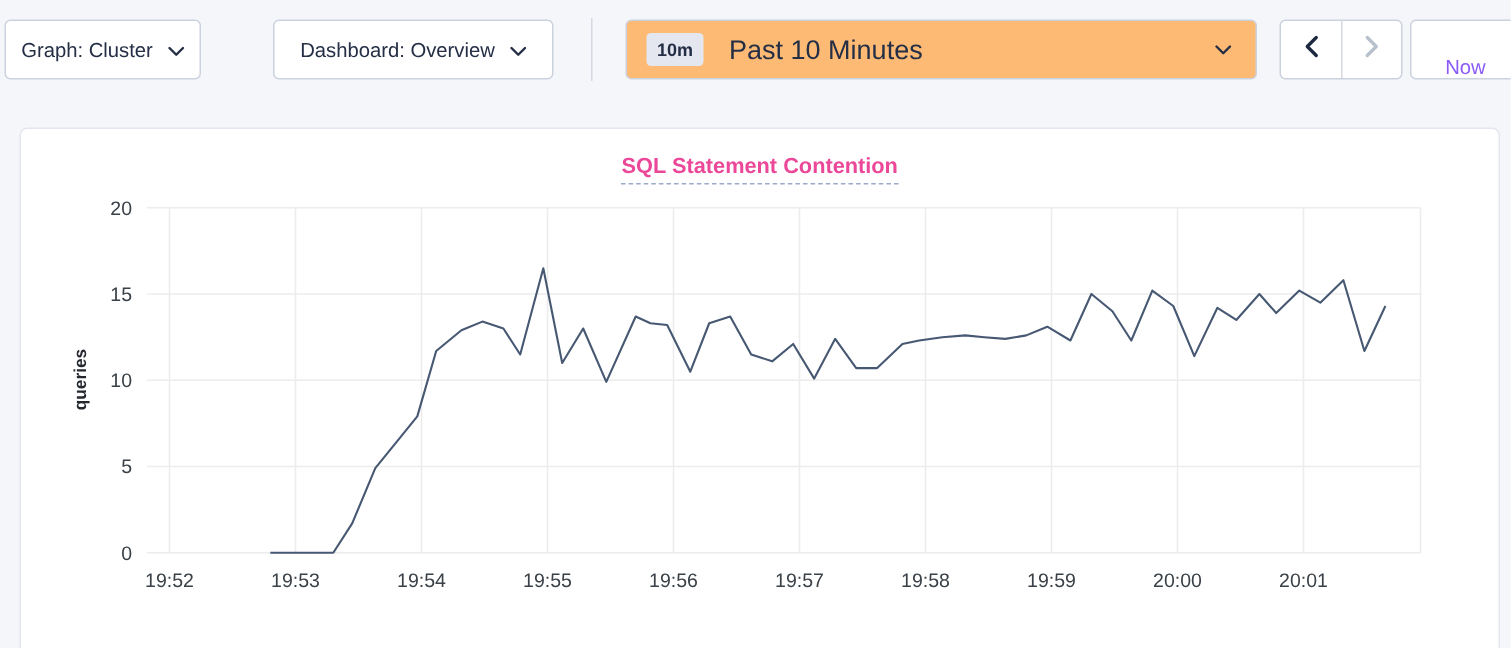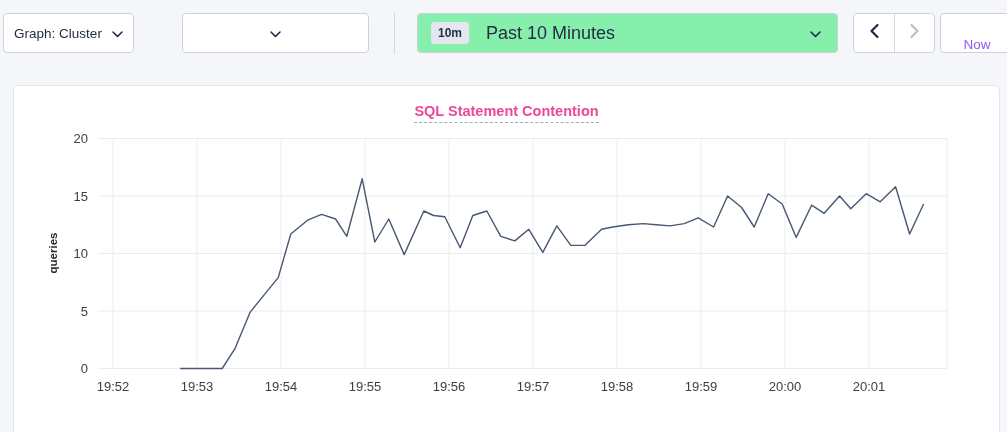--- a/index.html
+++ b/index.html
@@ -21,21 +21,21 @@
     cursor: pointer; gap: 10px;
   }
   #graph-btn { left: 3px; width: 131px; }
   #dashboard-btn { left: 182px; width: 187px; }
   .vdivider {
     position: absolute; left: 394px; top: 12px; height: 42px; width: 1px;
     background: #d4d8e0;
   }
   #time-picker {
     position: absolute; left: 417px; top: 13px; width: 421px; height: 40px;
-    background: #86efac; border: 1px solid #ccd2dd; border-radius: 4px;
+    background: #fdba74; border: 1px solid #ccd2dd; border-radius: 4px;
     display: flex; align-items: center; cursor: pointer;
   }
   .time-badge {
     margin-left: 13px;
     background: #e4e7ef; color: #242e45;
     font-size: 12px; font-weight: bold;
     padding: 4px 7px; border-radius: 3px;
   }
   .time-label { margin-left: 17px; font-size: 18px; }
   #time-picker .chev { position: absolute; right: 16px; }
@@ -79,20 +79,21 @@
 <div class="hbtn" id="graph-btn">
   <span>Graph: Cluster</span>
   <span class="chev">
     <svg width="11" height="7" viewBox="0 0 11 7">
         <polyline points="1,1 5.5,5.5 10,1" fill="none" stroke="#242e45" stroke-width="1.6" stroke-linecap="round" stroke-linejoin="round"></polyline>
       </svg>
   </span>
 </div>
 
 <div class="hbtn" id="dashboard-btn">
+  <span>Dashboard: Overview</span>
   <span class="chev">
     <svg width="11" height="7" viewBox="0 0 11 7">
         <polyline points="1,1 5.5,5.5 10,1" fill="none" stroke="#242e45" stroke-width="1.6" stroke-linecap="round" stroke-linejoin="round"></polyline>
       </svg>
   </span>
 </div>
 
 <div class="vdivider"></div>
 
 <div id="time-picker">

